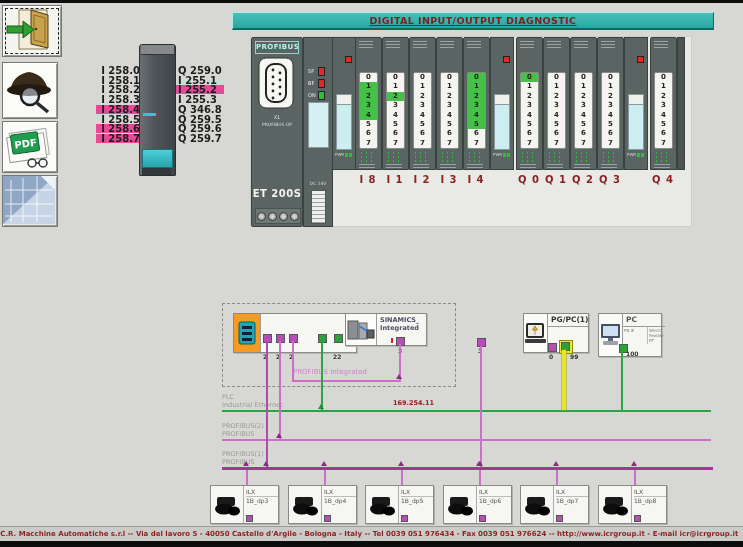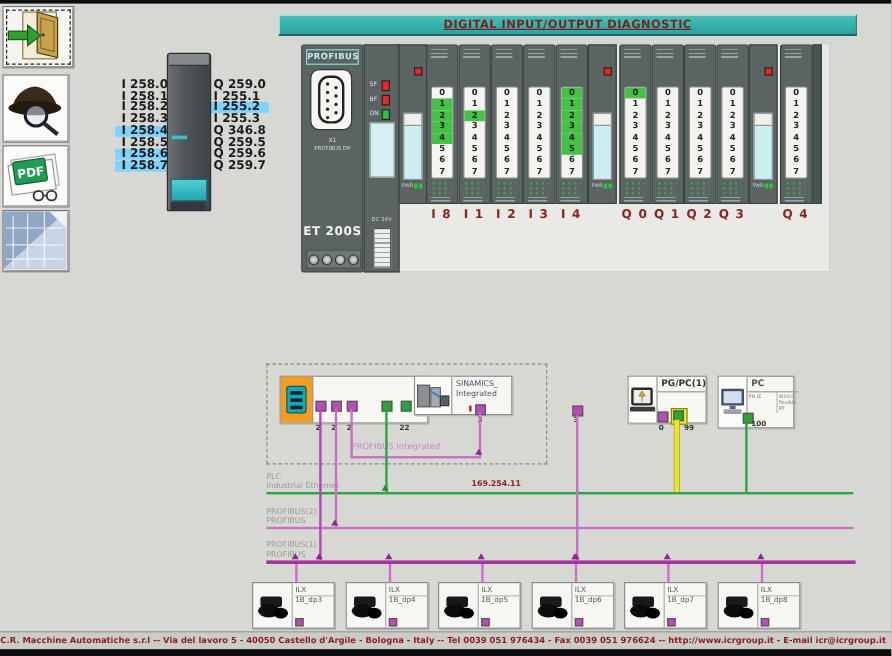--- a/index.html
+++ b/index.html
@@ -23,21 +23,21 @@
   .exit .dash{position:absolute;left:2px;top:2px;right:2px;bottom:2px;border:1px dashed #222;}
   .mag{top:62px;width:54px;height:55px;background:#fbfbf9;}
   .pdf{top:121px;width:54px;height:50px;background:#fbfbf9;}
   .blue{top:175px;width:54px;height:50px;overflow:hidden;}
 
   
   .iorow{position:absolute;height:9px;font-size:10px;font-weight:bold;color:#1c1c1c;
          line-height:9px;padding:0 2px;}
   .iorow.L{left:96px;width:42px;text-align:right;}
   .iorow.R{left:176px;width:44px;text-align:left;}
-  .iorow.on{background:#7dd3fc;}
+  .iorow.on{background:#ec4899;}
 
   
   .cmod{position:absolute;left:139px;top:44px;width:35px;height:130px;
         background:linear-gradient(90deg,#6a7072,#50555a 40%,#3f4447);border:1px solid #2c2f31;border-radius:3px 3px 1px 1px;}
   .cmod .cap{position:absolute;left:1px;top:0;right:1px;height:9px;background:#85898c;border-bottom:1px solid #333;}
   .cmod .teal{position:absolute;left:3px;top:68px;width:13px;height:3px;background:#35c4cf;}
   .cmod .tblock{position:absolute;left:2px;top:104px;width:29px;height:17px;background:linear-gradient(#4ecfd8,#27a3ad);border:1px solid #17707a;}
   .cmod .conn{position:absolute;left:2px;bottom:0;width:29px;height:7px;background:#33383b;}
 
   
@@ -81,21 +81,21 @@
                   background:repeating-linear-gradient(#97a2a1 0 1px,transparent 1px 3px);}
   .modlabel{position:absolute;top:174px;width:26px;text-align:center;font-size:10px;font-weight:bold;color:#8b2222;letter-spacing:1px;}
   .endcap{position:absolute;left:677px;top:37px;width:6px;height:131px;background:#4a5453;border:1px solid #39423f;}
 
   
   .dashbox{position:absolute;left:222px;top:303px;width:232px;height:82px;border:1px dashed #8a8a86;}
   .blk{position:absolute;background:#f6f6f2;border:1px solid #8a8a86;box-shadow:1px 1px 0 #b8b8b4;display:flex;}
   .blk .icon{border-right:1px solid #9a9a96;display:flex;align-items:center;justify-content:center;background:#fbfbf9;}
   .blk .body{flex:1;position:relative;}
   .blk-title{font-size:7.5px;font-weight:bold;color:#333;padding:1px 0 0 3px;border-bottom:1px solid #9a9a96;height:11px;}
-  .blk-sub{font-size:6.5px;font-weight:normal;color:#554a66;padding-left:3px;line-height:8px;}
+  .blk-sub{font-size:6.5px;font-weight:bold;color:#554a66;padding-left:3px;line-height:8px;}
   .simorange{width:26px;background:#f59b20 !important;border-right:1px solid #8a5a10;display:flex;align-items:center;justify-content:center;}
   .plbl{position:absolute;font-size:4px;color:#777;top:-7px;transform:scale(.85);}
   .psq{position:absolute;width:7px;height:7px;border:1px solid #555;}
   .psq.m{background:#b84cb8;} .psq.g{background:#2ea23a;}
   .ybox{position:absolute;width:12px;height:12px;background:#e9e92e;border:1px solid #8a8a00;}
   .addr{position:absolute;font-size:6px;font-weight:bold;color:#333;}
   .redtick{position:absolute;width:2px;height:5px;background:#d02020;}
 
   .netlabel{position:absolute;font-size:6.5px;color:#9a9a96;line-height:7px;}
   .ipaddr{position:absolute;font-size:6.5px;font-weight:bold;color:#8b2020;}

